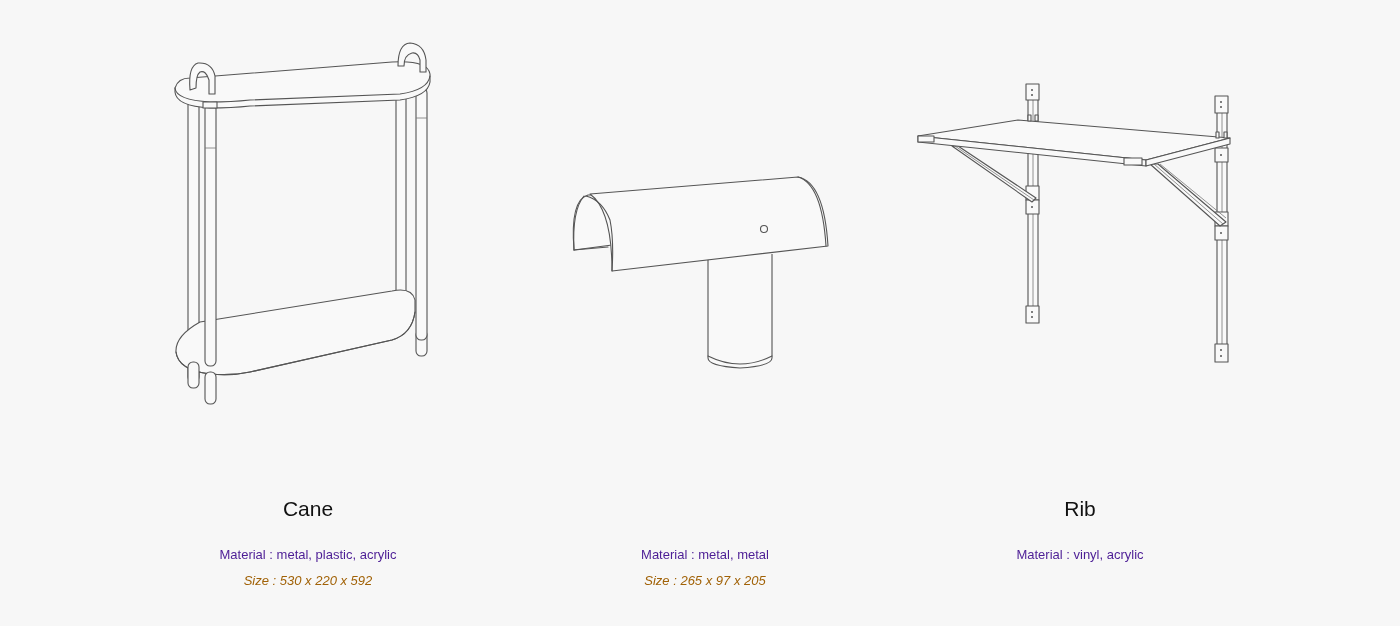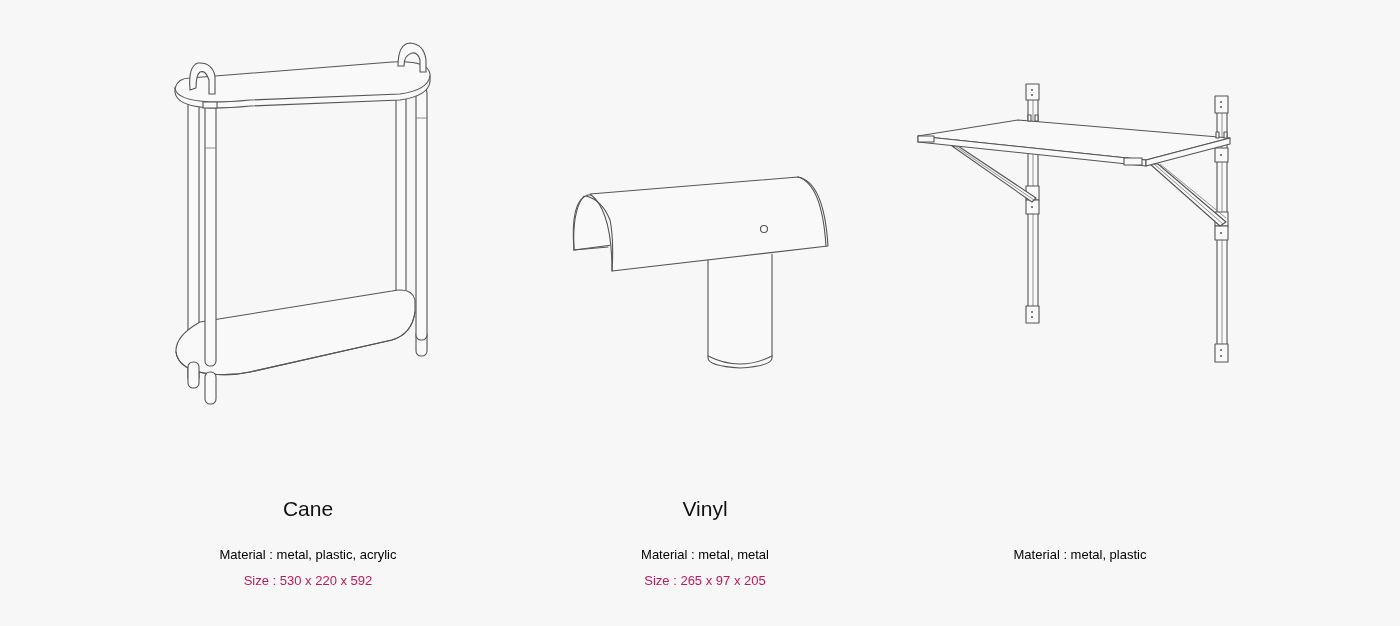--- a/index.html
+++ b/index.html
@@ -35,27 +35,28 @@
     .title {
       top: 494px;
       font-size: 21px;
       line-height: 30px;
       color: #111;
     }
     .material {
       top: 546px;
       font-size: 13px;
       line-height: 18px;
-      color: #000000;
+      color: #4c1d95;
     }
     .size {
       top: 572px;
       font-size: 13px;
       line-height: 18px;
-      color: #be185d;
+      color: #a16207;
+      font-style: italic;
     }
     .line { fill: none; stroke: #555; stroke-width: 1.1; stroke-linejoin: round; stroke-linecap: round; }
     .thin { fill: none; stroke: #777; stroke-width: 0.8; }
     .fillw { fill: #f9f9f9; stroke: #555; stroke-width: 1.1; stroke-linejoin: round; }
   </style>
 </head>
 <body>
 
 <div class="product" style="left:98px;">
   <svg width="420" height="480" viewBox="98 0 420 480">
@@ -98,21 +99,20 @@
 
     <path class="fillw" d="M574 250 Q570 200 588 195 L599 195 Q610 210 612 245 Z"></path>
 
     <path class="fillw" d="M590 194 L798 177 Q824 182 828 246 L612 271 Q612 210 590 194 Z"></path>
     <path class="line" d="M586 196 Q602 200 610 220 Q614 240 612 271"></path>
     <path class="line" d="M574 250 Q572 210 584 196"></path>
     <path class="line" d="M574 250 L608 247"></path>
     <path class="line" d="M798 177 Q822 184 826 246"></path>
     <circle cx="764" cy="229" r="3.5" class="fillw"></circle>
   </svg>
-  <div class="caption title">Vinyl</div>
   <div class="caption material">Material : metal, metal</div>
   <div class="caption size">Size : 265 x 97 x 205</div>
 </div>
 
 <div class="product" style="left:870px;">
   <svg width="420" height="480" viewBox="870 0 420 480">
 
     <rect x="1028" y="86" width="10" height="236" class="fillw"></rect>
     <line class="thin" x1="1033" y1="86" x2="1033" y2="322"></line>
     <rect x="1026" y="84" width="13" height="16" class="fillw"></rect>
@@ -151,14 +151,15 @@
     <path class="fillw" d="M1146 160 L1230 138 L1230 144 L1146 166 Z"></path>
 
     <rect x="918" y="136" width="16" height="6" class="fillw"></rect>
     <rect x="1124" y="158" width="18" height="7" class="fillw"></rect>
 
     <rect x="1028" y="115" width="3" height="6" class="fillw"></rect>
     <rect x="1035" y="115" width="3" height="6" class="fillw"></rect>
     <rect x="1216" y="132" width="3" height="6" class="fillw"></rect>
     <rect x="1224" y="132" width="3" height="6" class="fillw"></rect>
   </svg>
-  <div class="caption material">Material : metal, plastic</div>
+  <div class="caption title">Rib</div>
+  <div class="caption material">Material : vinyl, acrylic</div>
 </div>
 
 </body></html>

